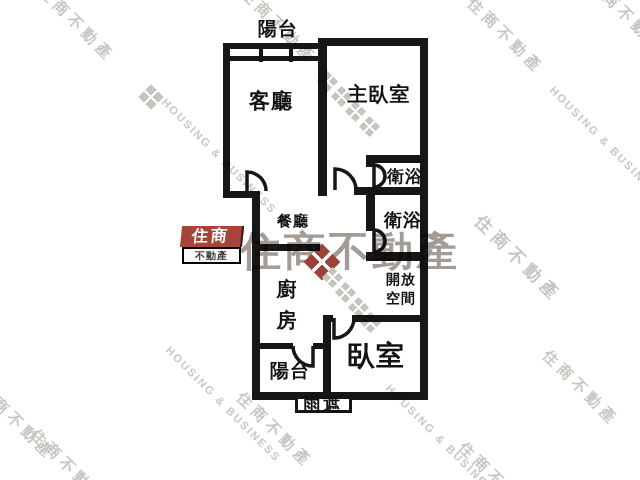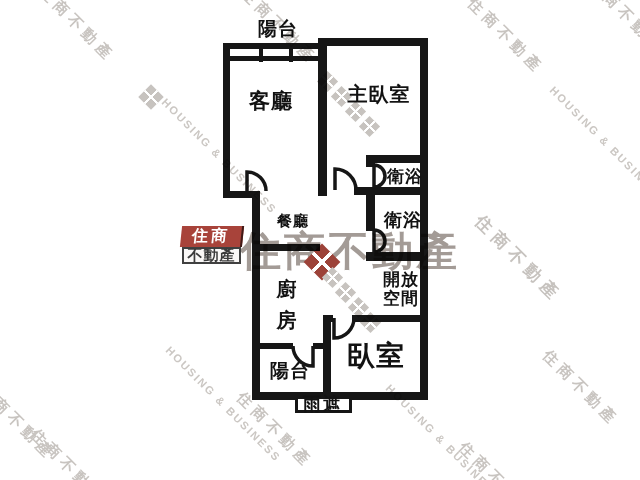--- a/index.html
+++ b/index.html
@@ -14,21 +14,21 @@
   .room-label{position:absolute;z-index:5;color:#121212;font-weight:bold;
               transform:translate(-50%,-50%);white-space:nowrap;letter-spacing:1px;}
   .lbl-balcony-top   {left:278px;top:29px;font-size:19px;}
   .lbl-living        {left:271px;top:101px;font-size:21px;}
   .lbl-master        {left:379px;top:94px;font-size:20px;}
   .lbl-bath1         {left:405px;top:176px;font-size:17px;}
   .lbl-bath2         {left:403px;top:220px;font-size:18px;}
   .lbl-dining        {left:293px;top:221px;font-size:15px;}
   .lbl-kitchen       {left:287px;top:305px;font-size:20px;width:24px;line-height:31px;
                       word-break:break-all;white-space:normal;text-align:center;}
-  .lbl-open          {left:401px;top:289px;font-size:17px;line-height:19px;text-align:center;
+  .lbl-open          {left:401px;top:289px;font-size:14px;line-height:19px;text-align:center;
                       white-space:normal;}
   .lbl-bedroom       {left:376px;top:356px;font-size:28px;}
   .lbl-balcony-bottom{left:290px;top:371px;font-size:19px;}
   .lbl-canopy        {left:323px;top:404px;font-size:18px;letter-spacing:2px;}
 
   
   .canopy-box{position:absolute;left:295px;top:396px;width:51px;height:11px;
               border:3px solid #161616;background:#fff;z-index:3;}
 
   
@@ -50,22 +50,22 @@
                        linear-gradient(to bottom,rgba(0,0,0,0) 43%,#fff 43%,#fff 57%,rgba(0,0,0,0) 57%);}
   .wm-diamond.sm{width:15px;height:15px;}
   .wm-diamond.md{width:18px;height:18px;}
   .wm-diamond.red{width:26px;height:26px;background-color:#9c4238;}
 
   
   .brand-logo{position:absolute;left:181px;top:226px;z-index:8;}
   .brand-logo-top{width:60px;height:21px;background:#a8433a;color:#ffffff;
       font-size:16px;font-weight:bold;display:flex;align-items:center;justify-content:center;
       letter-spacing:3px;transform:skewX(-6deg);border-right:2px solid #401a16;}
-  .brand-logo-bottom{width:55px;height:13px;background:#faf8f7;border:2px solid #404040;
-      color:#3b3b3b;font-size:15px;font-weight:bold;display:flex;align-items:center;
+  .brand-logo-bottom{width:55px;height:13px;background:#faf8f7;border:2px solid #000000;
+      color:#3b3b3b;font-size:10px;font-weight:bold;display:flex;align-items:center;
       justify-content:center;letter-spacing:1px;margin-left:1px;}
 </style>
 </head>
 <body>
 
 <div id="stage">
 
   <div class="wall" style="left:223px;top:43px;width:102px;height:6px"></div>
   <div class="wall" style="left:318px;top:38px;width:110px;height:8px"></div>
   <div class="wall" style="left:420px;top:38px;width:8px;height:362px"></div>

